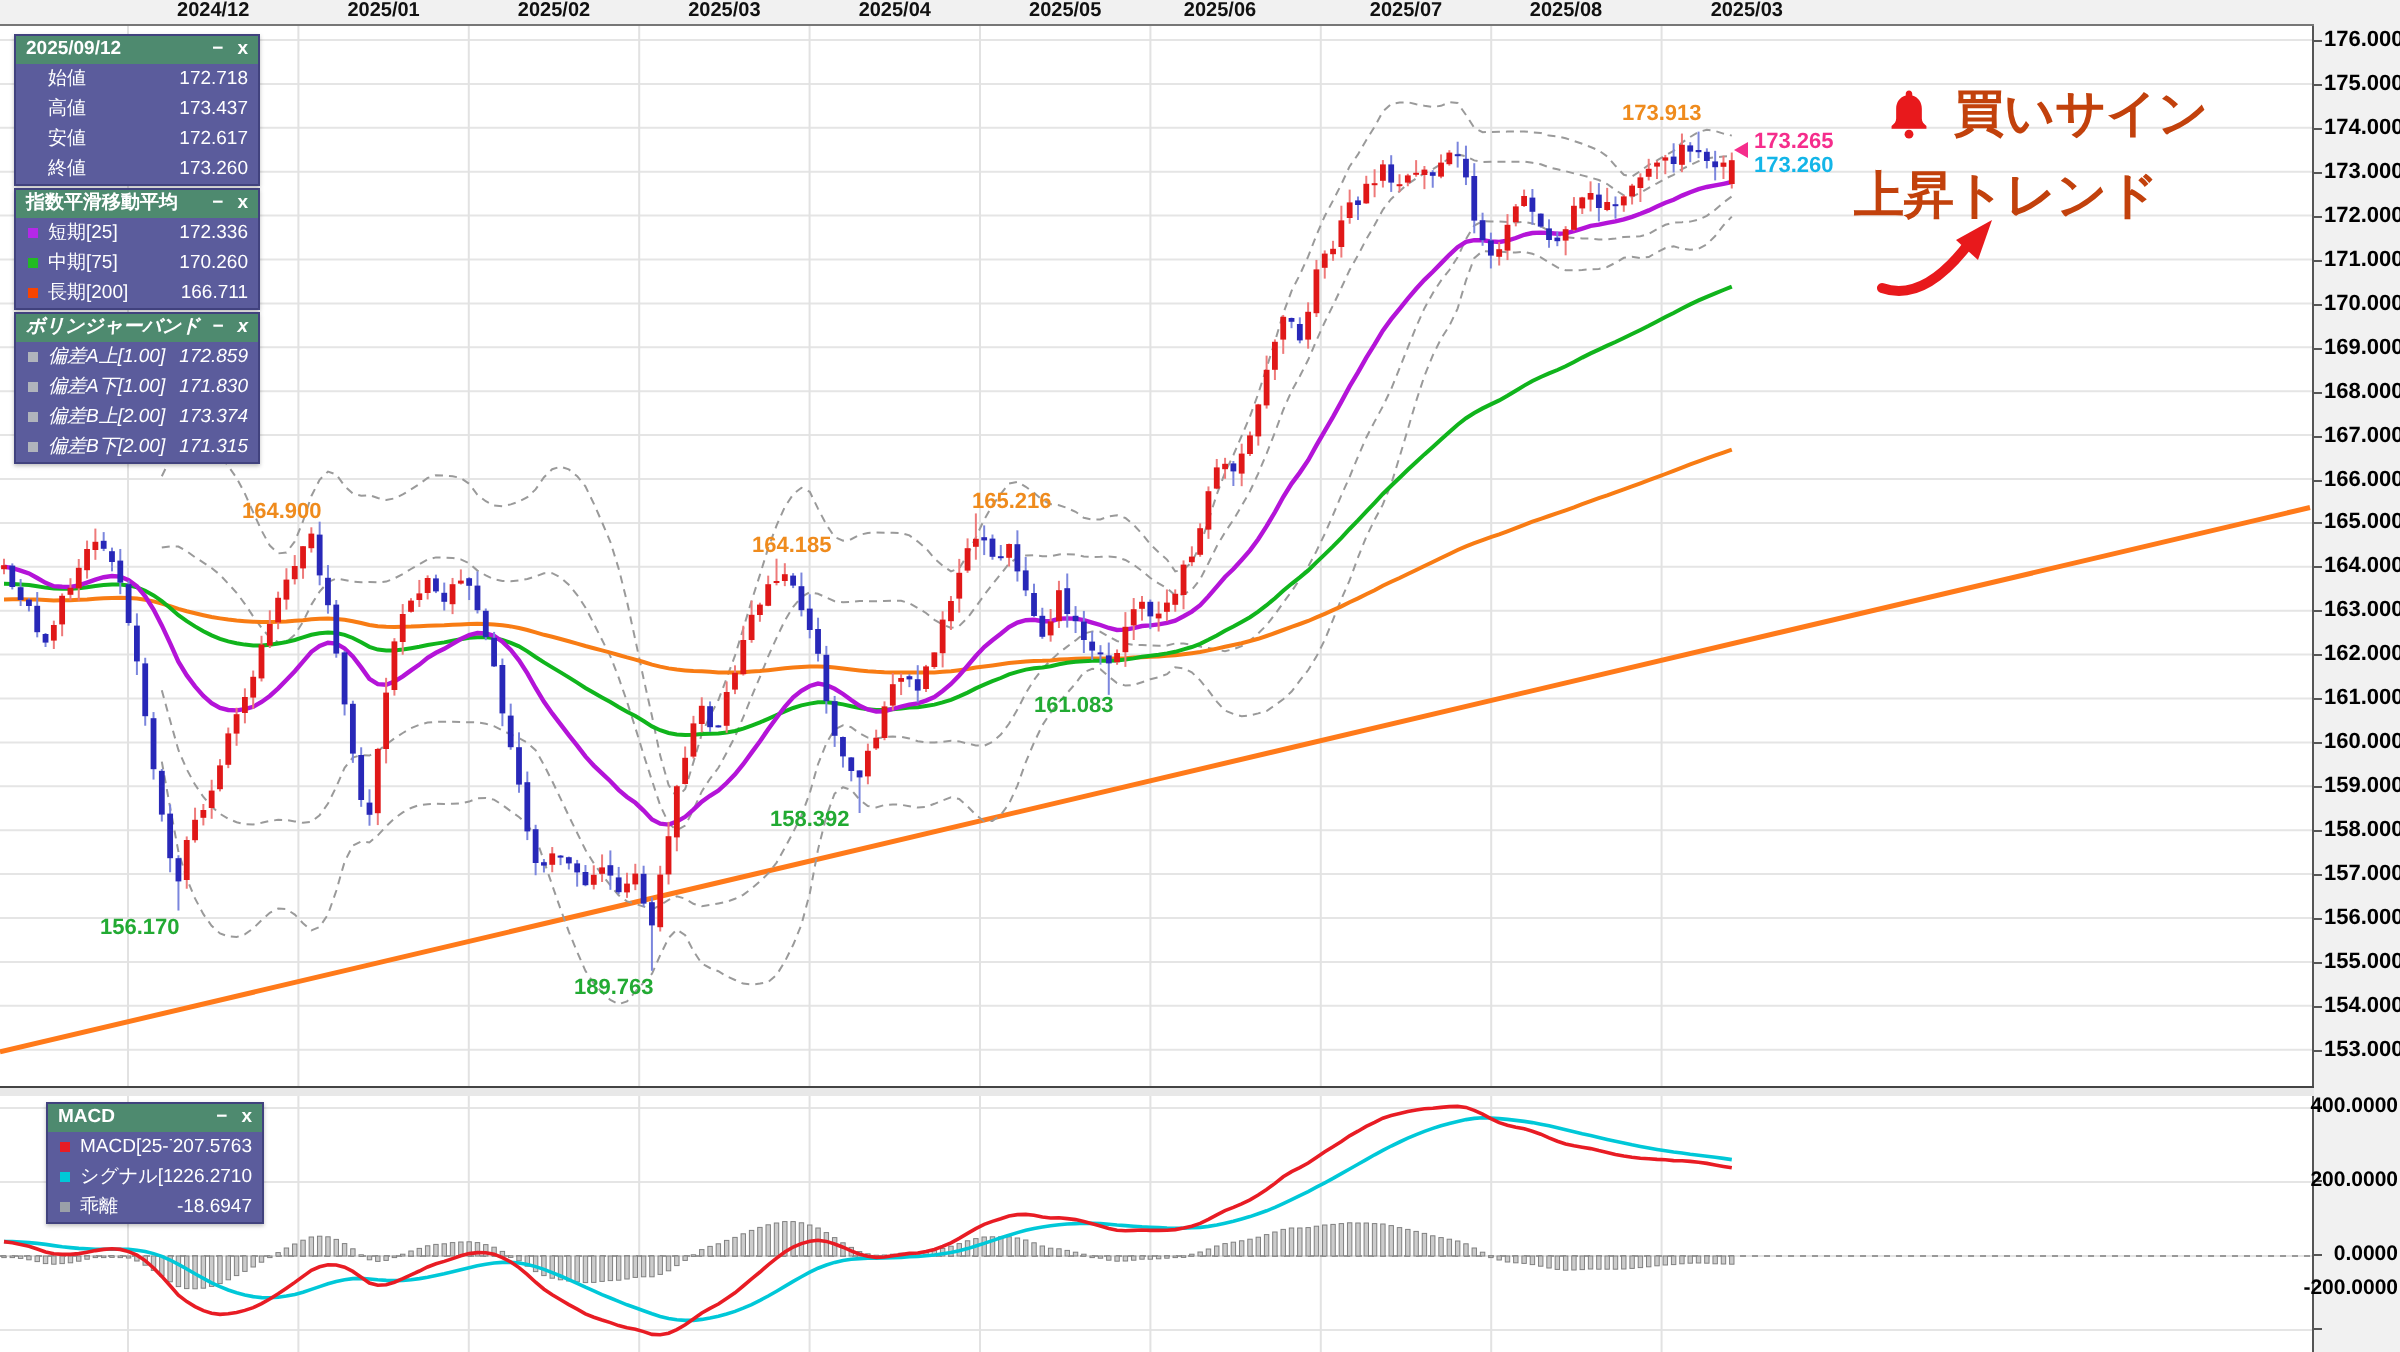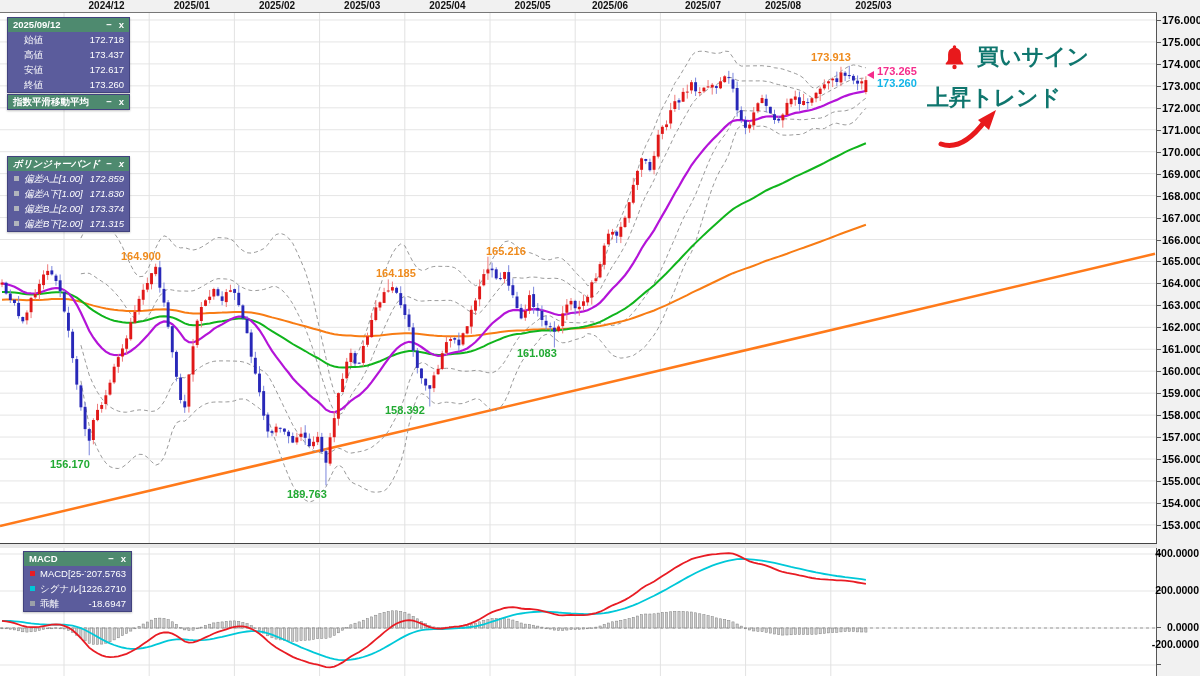--- a/index.html
+++ b/index.html
@@ -63,21 +63,21 @@
   .row-value{flex:0 0 auto;text-align:right;}
   .price-label{
     position:absolute;font-size:11px;font-weight:bold;white-space:nowrap;
     z-index:6;line-height:11px;
   }
   #buy-signal{
     position:absolute;left:943px;top:44px;display:flex;align-items:center;gap:11px;
     z-index:7;
   }
   #buy-signal-text,#uptrend-text{
-    color:#0f766e;font-size:22px;font-weight:600;white-space:nowrap;line-height:22px;
+    color:#c2410c;font-size:25px;font-weight:600;white-space:nowrap;line-height:22px;
   }
   #uptrend-text{position:absolute;left:927px;top:87px;z-index:7;}
   #trend-arrow{position:absolute;left:937px;top:108px;z-index:7;}
   #cur-price-marker{
     position:absolute;left:867px;top:71px;width:0;height:0;z-index:7;
     border-top:4px solid transparent;border-bottom:4px solid transparent;
     border-right:7px solid #f52d8c;
   }
   #cur-price-1{position:absolute;left:877px;top:66px;color:#f52d8c;z-index:7;}
   #cur-price-2{position:absolute;left:877px;top:78px;color:#13b5e8;z-index:7;}
@@ -909,20 +909,37 @@
       </div>
     </div>
     <div class="panel" style="left: 7px; top: 94px; width: 121px;">
       <div class="panel-header">
         <span>指数平滑移動平均</span>
         <div class="panel-controls">
           <span>−</span>
           <span>x</span>
         </div>
       </div>
+      <div class="panel-body">
+        <div class="panel-row">
+          <span class="bullet" style="background: rgb(180, 40, 232);"></span>
+          <span class="row-label">短期[25]</span>
+          <span class="row-value">172.336</span>
+        </div>
+        <div class="panel-row">
+          <span class="bullet" style="background: rgb(34, 187, 34);"></span>
+          <span class="row-label">中期[75]</span>
+          <span class="row-value">170.260</span>
+        </div>
+        <div class="panel-row">
+          <span class="bullet" style="background: rgb(248, 68, 0);"></span>
+          <span class="row-label">長期[200]</span>
+          <span class="row-value">166.711</span>
+        </div>
+      </div>
     </div>
     <div class="panel" style="left: 7px; top: 156px; width: 121px; font-style: italic;">
       <div class="panel-header">
         <span>ボリンジャーバンド</span>
         <div class="panel-controls">
           <span>−</span>
           <span>x</span>
         </div>
       </div>
       <div class="panel-body">

